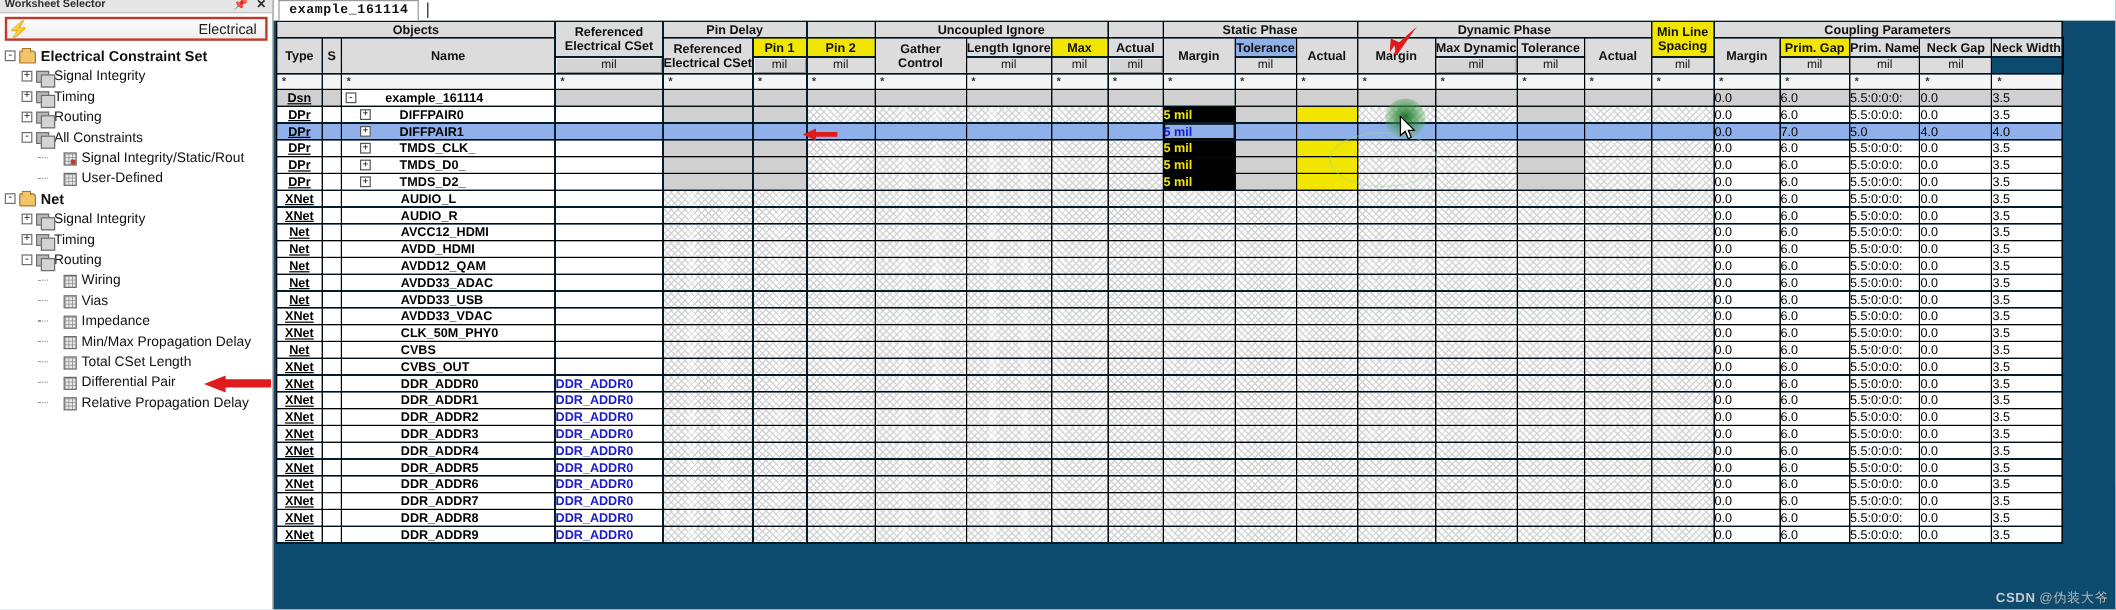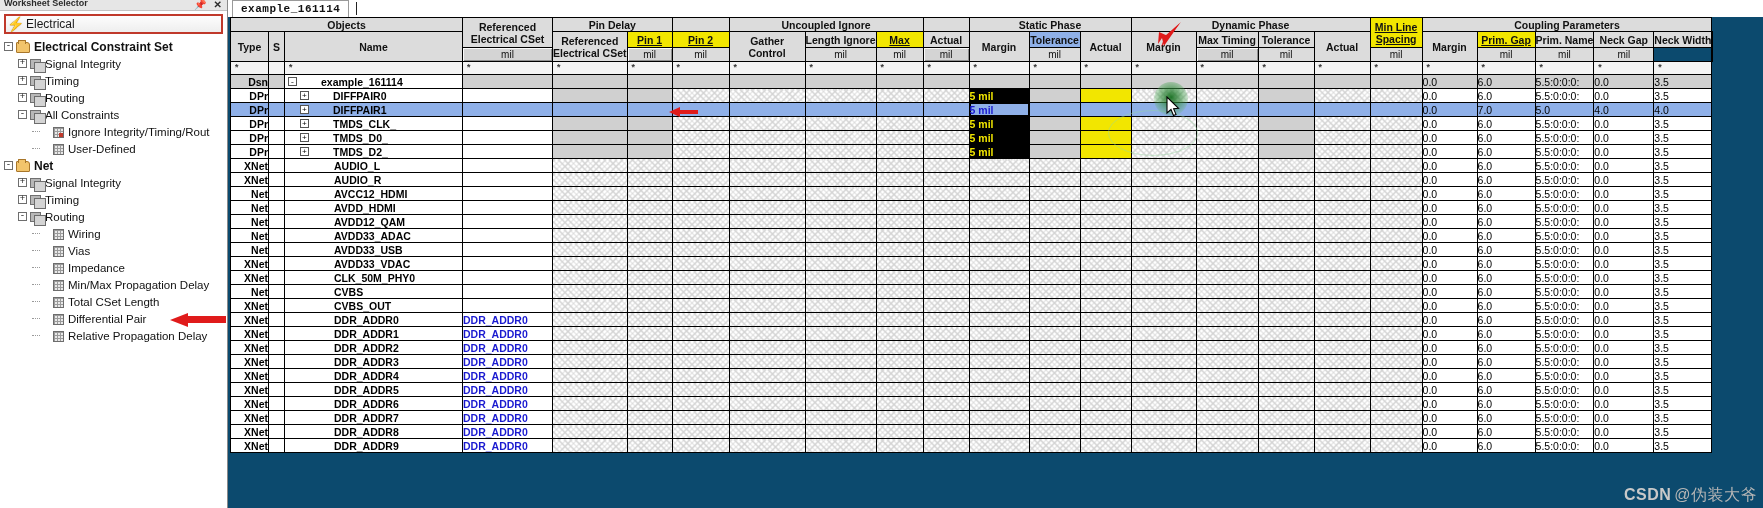--- a/index.html
+++ b/index.html
@@ -36,22 +36,22 @@
     background: linear-gradient(#fdfdfd,#eeeeee);
     display: flex; align-items: center;
     position: relative;
   }
   #electrical-header .bolt {
     width: 20px; text-align:center; font-size: 14px; color:#e8a020;
     text-shadow: 0 0 1px #8a5a00;
     line-height: 1;
   }
   #electrical-header .etitle {
-    flex: 1; text-align: left; font-size: 12px; color:#1a1a1a;
-    padding-right: 22px;
+    flex: 1; text-align: right; font-size: 12px; color:#1a1a1a;
+    padding-right: 7px;
   }
 
   .tree { padding: 2px 0 0 4px; font-size: 11.5px; color:#111; }
   .tnode { display:flex; align-items:center; height:17px; white-space:nowrap; position:relative; }
   .tnode .indent { display:inline-block; }
   .expander {
     width: 9px; height: 9px; border:1px solid #6e6e6e; background:#fff;
     display:inline-flex; align-items:center; justify-content:center;
     font-size: 9px; line-height:1; color:#222; margin-right:3px; flex:none;
     font-family:"Liberation Mono", monospace;
@@ -127,41 +127,41 @@
     height: 14px;
   }
   thead th {
     background: #dcdcdc;
     font-weight: bold;
     font-size: 10.5px;
     text-align: center;
     color:#111;
     height: 15px;
   }
-  th.yel { background:#f2e600;text-decoration:underline; }
+  th.yel { background:#f2e600; }
   th.blu { background:#8fb0e8; }
   th.unit {
     font-weight: normal;
     font-size:10px;
     background:#dcdcdc;
   }
   th.unit.sunk {
     background:#d4d4d4;
     border-top:1px solid #8a8a8a;
     box-shadow: inset 1px 1px 0 #fafafa, inset -1px -1px 0 #8f8f8f;
   }
   tr.filterrow th {
     background:#f4f4f4; height:13px; text-align:left;
     font-weight:bold; font-size:9px; color:#333; padding-left:3px;
   }
   .star { font-family:"Liberation Mono", monospace; font-size:9px; }
 
   tbody td { background:#ffffff; height:14px; font-size:10.5px; }
   td.c { text-align:center; }
-  td.type { font-weight:bold; font-size:10.5px; text-align:right; padding-left:5px; }
+  td.type { font-weight:bold; font-size:10.5px; text-align:center; padding-left:5px;text-decoration:underline; }
   td.ref { color:#1a1ad0; font-weight:bold; text-align:left; padding-left:5px; font-size:10.5px;}
   td.num { text-align:left; padding-left:4px; font-size:10.5px; }
 
   td.hatch {
     background-color:#ffffff;
     background-image:
       repeating-linear-gradient(45deg,  #d2d2d2 0 1px, transparent 1px 4px),
       repeating-linear-gradient(-45deg, #d2d2d2 0 1px, transparent 1px 4px);
   }
   td.gray { background:#d0d0d0; }
@@ -199,21 +199,21 @@
     position:absolute; left:880px; top:110px; width:90px; height:46px;
     border-radius:50%;
     border:1px solid rgba(150,215,160,0.45);
     pointer-events:none;
   }
   #mouse-pointer { position:absolute; left:938px; top:96px; width:16px; height:22px; }
 
   
   #watermark {
     position:absolute; right:6px; bottom:2px;
-    font-size:16px; color:#b5b5b5; letter-spacing:0.5px;
+    font-size:11px; color:#b5b5b5; letter-spacing:0.5px;
     white-space:nowrap;
   }
   #wm-logo { display:inline-block; color:#c9c9c9; font-weight:bold; margin-right:3px; }
 </style>
 </head>
 <body>
 
 <div id="root">
 
   <div id="left-panel">
@@ -258,21 +258,21 @@
           <span class="indent" style="width: 14px;"></span>
           <span class="expander">-</span>
           <span class="ico ico-stack"></span>
           <span class="tlabel">All Constraints</span>
         </div>
         <div class="tnode">
           <span class="indent" style="width: 28px;"></span>
           <span class="dotlead"></span>
           <span class="expander-spacer"></span>
           <span class="ico ico-grid red"></span>
-          <span class="tlabel">Ignore Integrity/Timing/Rout</span>
+          <span class="tlabel">Signal Integrity/Static/Rout</span>
         </div>
         <div class="tnode">
           <span class="indent" style="width: 28px;"></span>
           <span class="dotlead"></span>
           <span class="expander-spacer"></span>
           <span class="ico ico-grid"></span>
           <span class="tlabel">User-Defined</span>
         </div>
         <div class="tnode">
           <span class="indent" style="width: 0px;"></span>
@@ -411,21 +411,21 @@
             <th class="yel">Pin 1</th>
             <th class="yel">Pin 2</th>
             <th rowspan="2">Gather<br>Control</th>
             <th>Length Ignore</th>
             <th class="yel">Max</th>
             <th>Actual</th>
             <th rowspan="2">Margin</th>
             <th class="blu">Tolerance</th>
             <th rowspan="2">Actual</th>
             <th rowspan="2">Margin</th>
-            <th>Max Timing</th>
+            <th>Max Dynamic</th>
             <th>Tolerance</th>
             <th rowspan="2">Actual</th>
             <th rowspan="2">Margin</th>
             <th class="yel">Prim. Gap</th>
             <th>Prim. Name</th>
             <th>Neck Gap</th>
             <th>Neck Width</th>
             <th rowspan="2"></th>
           </tr>
           <tr>

